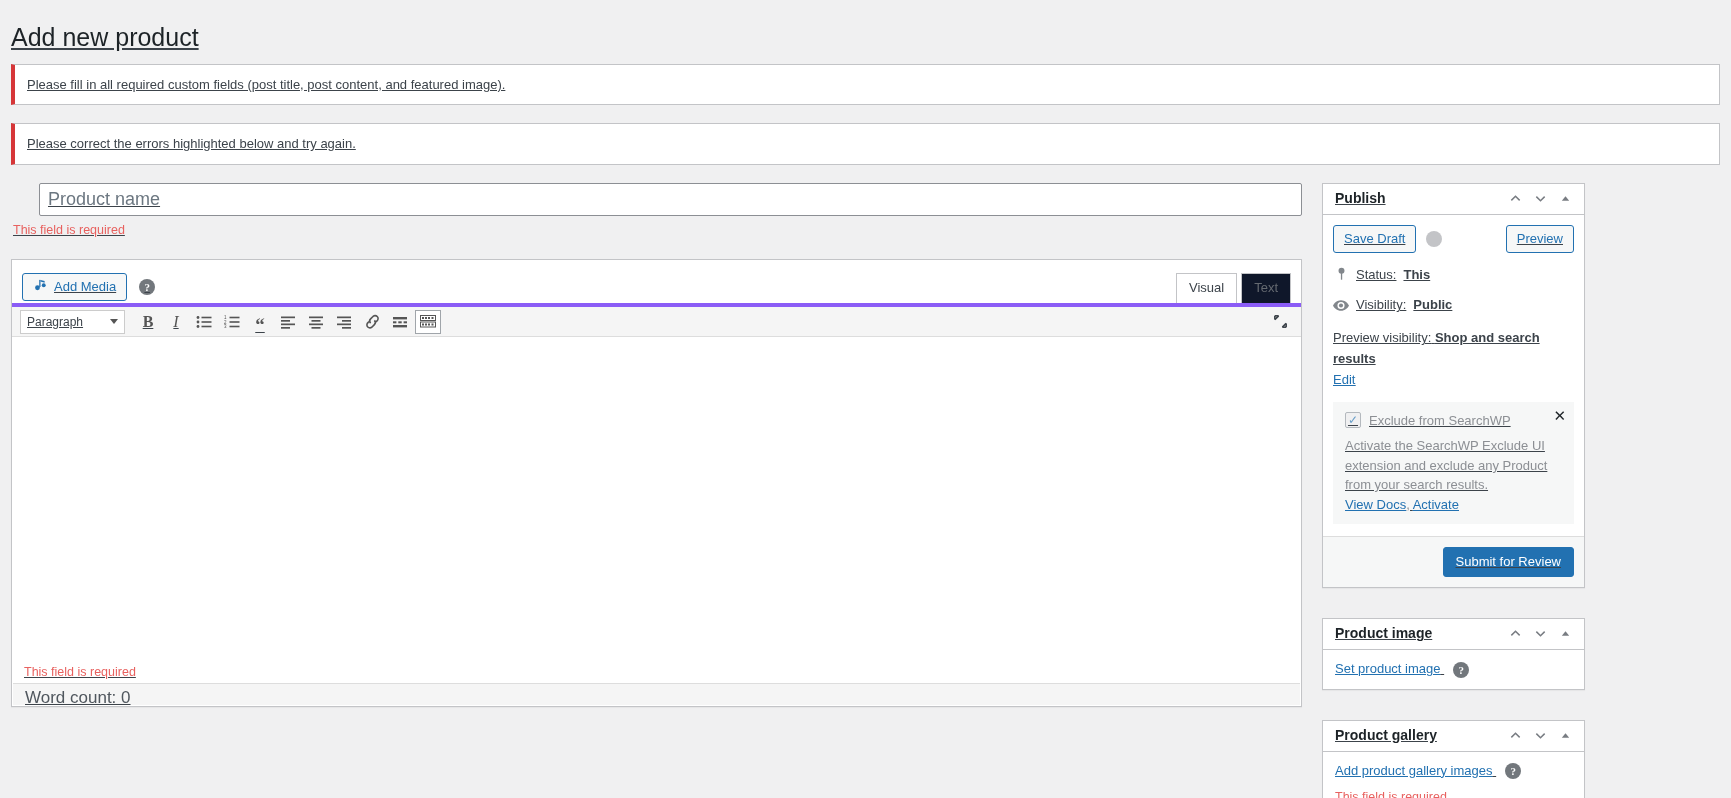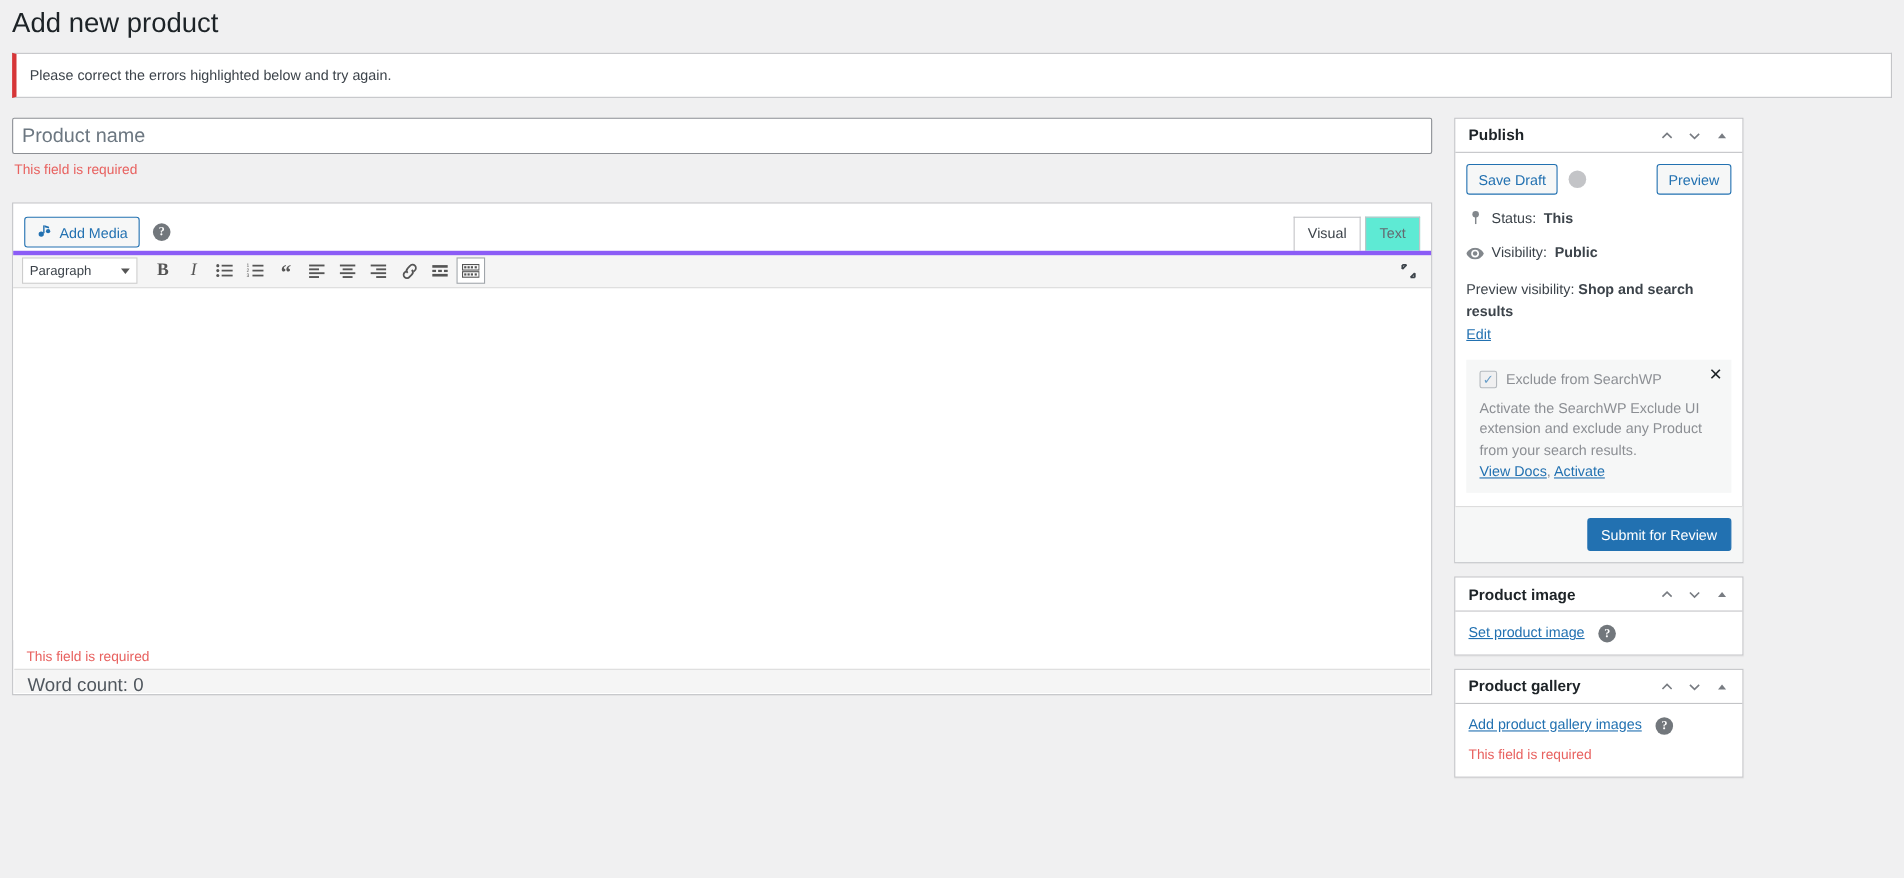--- a/index.html
+++ b/index.html
@@ -5,21 +5,21 @@
   * { box-sizing: border-box; }
   html, body {
     margin: 0; padding: 0;
     width: 1731px; height: 798px;
     background: #f0f0f1;
     font-family: "Liberation Sans", sans-serif;
     font-size: 13px;
     color: #3c434a;
     overflow: hidden;
   }
-  .wrap { position: relative; width: 1731px; height: 798px; padding: 0 11px; }
+  .wrap { position: relative; width: 1731px; height: 798px; padding: 16px 11px; text-decoration: underline; }
 
   
   .page-title {
     font-size: 25px;
     font-weight: 400;
     color: #1d2327;
     line-height: 1.3;
     padding: 5px 0 10px 0;
     margin: 0;
   }
@@ -43,21 +43,22 @@
   .col-side { width: 263px; flex: 0 0 263px; }
 
   
   .titlewrap {
     background: #fff;
     border: 1px solid #8c8f94;
     border-radius: 2px;
     padding: 3px 8px;
     height: 33px;
     display: flex;
-    align-items: flex-end;
+    align-items: flex-start;
+    margin-left: 28px;
   }
   .titlewrap input {
     border: 0; outline: 0; width: 100%;
     font-size: 18px;
     font-family: "Liberation Sans", sans-serif;
     color: #2c3338;
     background: transparent;
     line-height: 1.4;
     padding: 0;
   }
@@ -68,21 +69,21 @@
     font-size: 12.5px;
     padding: 6px 2px 0 2px;
     line-height: 1.4;
   }
 
   
   .postbox {
     background: #fff;
     border: 1px solid #c3c4c7;
     box-shadow: 0 1px 1px rgba(0,0,0,.04);
-    margin-bottom: 12px;
+    margin-bottom: 30px;
   }
   .postbox-header {
     display: flex; align-items: center; justify-content: space-between;
     border-bottom: 1px solid #c3c4c7;
     padding: 0 12px;
     height: 31px;
   }
   .postbox-title {
     font-size: 14px; font-weight: bold; color: #1d2327;
     line-height: 1.4; margin: 0;
@@ -134,21 +135,21 @@
     font-family: "Liberation Serif", serif;
     cursor: pointer;
     margin-left: 12px;
   }
 
   
   .ed-tabs { position: absolute; right: 10px; bottom: 0; display: flex; align-items: flex-start; }
   .ed-tab {
     border: 1px solid #c3c4c7;
     border-bottom: 0;
-    background: #5eead4;
+    background: #0f172a;
     padding: 5px 12px 6px 12px;
     font-size: 13px;
     color: #646970;
     cursor: pointer;
     margin-left: 4px;
     line-height: 1.4;
   }
   .ed-tab.active { background: #fff; color: #3c434a; }
 
   .mce-toolbar {
@@ -248,20 +249,23 @@
   .side-inside .field-error { padding: 10px 0 0 0; }
   .inline-help { display: inline-flex; vertical-align: middle; margin-left: 9px; }
 </style>
 </head>
 <body>
 
 <div class="wrap">
 
   <h1 class="page-title">Add new product</h1>
 
+  <div class="notice">
+    <p>Please fill in all required custom fields (post title, post content, and featured image).</p>
+  </div>
   <div class="notice">
     <p>Please correct the errors highlighted below and try again.</p>
   </div>
 
   <div class="cols">
 
     <div class="col-main">
 
       <div class="titlewrap">
         <input type="text" placeholder="Product name" style="">

